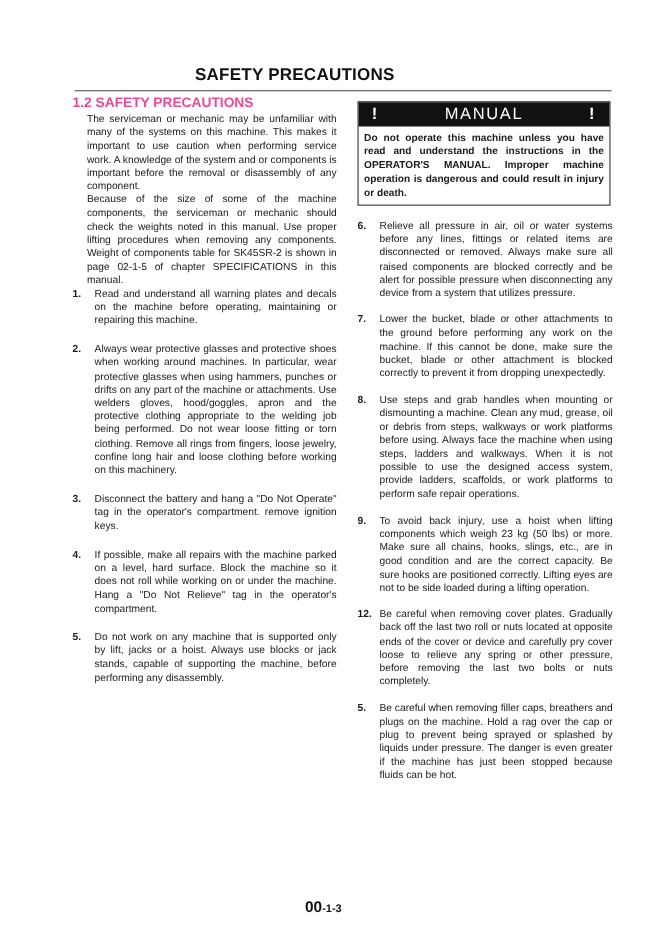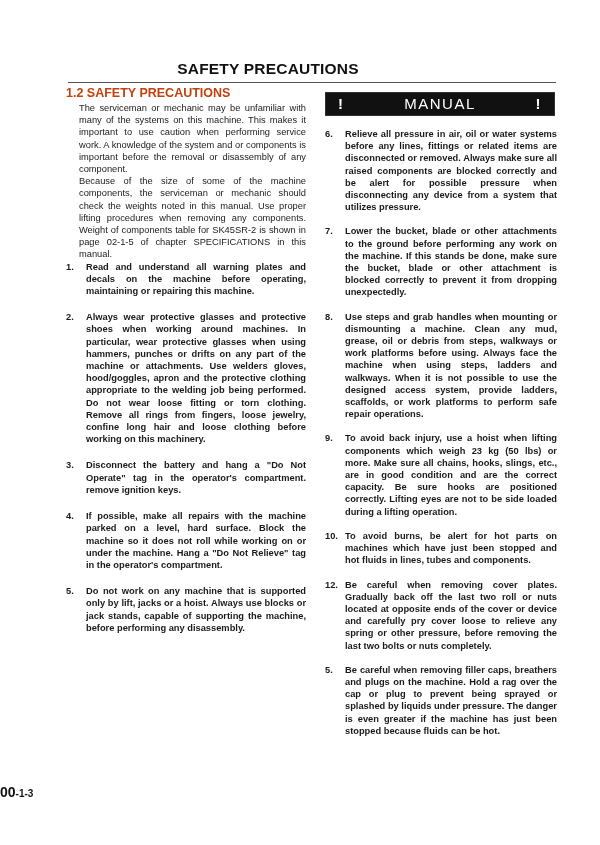--- a/index.html
+++ b/index.html
@@ -4,34 +4,34 @@
 <style>
   html, body { margin: 0; padding: 0; background: #ffffff; }
   body { width: 600px; height: 845px; position: relative; overflow: hidden;
          font-family: "Liberation Sans", sans-serif; color: #1a1a1a; }
   .page-title { position: absolute; top: 60px; left: 0; width: 536px; text-align: center;
                 font-weight: bold; font-size: 15.5px; letter-spacing: 0.2px; color: #111; }
   .title-rule { position: absolute; top: 82px; left: 68px; width: 488px; height: 0;
                 border-top: 1.5px solid #555; }
   .col-left { position: absolute; top: 86px; left: 66px; width: 240px; font-size: 9.3px; line-height: 12.2px; }
   .col-right { position: absolute; top: 92px; left: 325px; width: 232px; font-size: 9.3px; line-height: 12.2px; }
-  .section-heading { font-weight: bold; font-size: 12.5px; line-height: 15px; margin: 0 0 1px 0; color: #c2410c; }
+  .section-heading { font-weight: bold; font-size: 12.5px; line-height: 15px; margin: 0 0 1px 0; color: #ec4899; }
   .intro { margin: 0 0 0 13px; text-align: justify; }
   .intro p { margin: 0; }
   .lead { margin: 12px 0 16px 0; text-align: justify; }
   .item { display: flex; margin-bottom: 14px; }
   .item .num { font-weight: bold; width: 20px; flex: 0 0 20px; }
-  .item .txt { flex: 1; text-align: justify; font-weight: bold; }
+  .item .txt { flex: 1; text-align: justify; }
   .warning-box { border: 1.5px solid #333; width: 228px; margin: 0 0 12px 0; }
   .warning-head { background: #111; color: #fff; height: 22px; display: flex; align-items: center;
                   justify-content: space-between; padding: 0 12px; font-size: 15px; letter-spacing: 1.5px; }
   .warning-head .bang { font-weight: bold; font-size: 15px; }
   .warning-body { padding: 4px 5px 5px 5px; font-weight: bold; font-size: 9.2px; line-height: 12.4px; text-align: justify; }
   .col-right .item { margin-bottom: 12px; }
-  .page-number { position: absolute; top: 784px; left: 0; width: 588px; text-align: left;
+  .page-number { position: absolute; top: 816px; left: 0; width: 588px; text-align: center;
                  font-weight: bold; font-size: 14px; color: #111; }
   .page-number .sub { font-size: 10px; }
 </style>
 </head>
 <body>
 
 <div class="page-title">SAFETY PRECAUTIONS</div>
 <div class="title-rule"></div>
 
 <div class="col-left">
@@ -63,41 +63,38 @@
   </div>
 </div>
 
 <div class="col-right">
   <div class="warning-box">
     <div class="warning-head">
       <span class="bang">!</span>
       <span>MANUAL</span>
       <span class="bang">!</span>
     </div>
+    <div class="warning-body">Do not operate this machine unless you have read and understand the instructions in the OPERATOR'S MANUAL. Improper machine operation is dangerous and could result in injury or death.</div>
   </div>
 
   <div class="item">
     <span class="num">6.</span>
     <span class="txt">Relieve all pressure in air, oil or water systems before any lines, fittings or related items are disconnected or removed. Always make sure all raised components are blocked correctly and be alert for possible pressure when disconnecting any device from a system that utilizes pressure.</span>
   </div>
   <div class="item">
     <span class="num">7.</span>
-    <span class="txt">Lower the bucket, blade or other attachments to the ground before performing any work on the machine. If this stands be done, make sure the bucket, blade or other attachment is blocked correctly to prevent it from dropping unexpectedly.</span>
+    <span class="txt">Lower the bucket, blade or other attachments to the ground before performing any work on the machine. If this cannot be done, make sure the bucket, blade or other attachment is blocked correctly to prevent it from dropping unexpectedly.</span>
   </div>
   <div class="item">
     <span class="num">8.</span>
     <span class="txt">Use steps and grab handles when mounting or dismounting a machine. Clean any mud, grease, oil or debris from steps, walkways or work platforms before using. Always face the machine when using steps, ladders and walkways. When it is not possible to use the designed access system, provide ladders, scaffolds, or work platforms to perform safe repair operations.</span>
   </div>
   <div class="item">
     <span class="num">9.</span>
     <span class="txt">To avoid back injury, use a hoist when lifting components which weigh 23 kg (50 lbs) or more. Make sure all chains, hooks, slings, etc., are in good condition and are the correct capacity. Be sure hooks are positioned correctly. Lifting eyes are not to be side loaded during a lifting operation.</span>
-  </div>
-  <div class="item">
-    <span class="num">10.</span>
-    <span class="txt">To avoid burns, be alert for hot parts on machines which have just been stopped and hot fluids in lines, tubes and components.</span>
   </div>
   <div class="item">
     <span class="num">12.</span>
     <span class="txt">Be careful when removing cover plates. Gradually back off the last two roll or nuts located at opposite ends of the cover or device and carefully pry cover loose to relieve any spring or other pressure, before removing the last two bolts or nuts completely.</span>
   </div>
   <div class="item">
     <span class="num">5.</span>
     <span class="txt">Be careful when removing filler caps, breathers and plugs on the machine. Hold a rag over the cap or plug to prevent being sprayed or splashed by liquids under pressure. The danger is even greater if the machine has just been stopped because fluids can be hot.</span>
   </div>
 </div>

